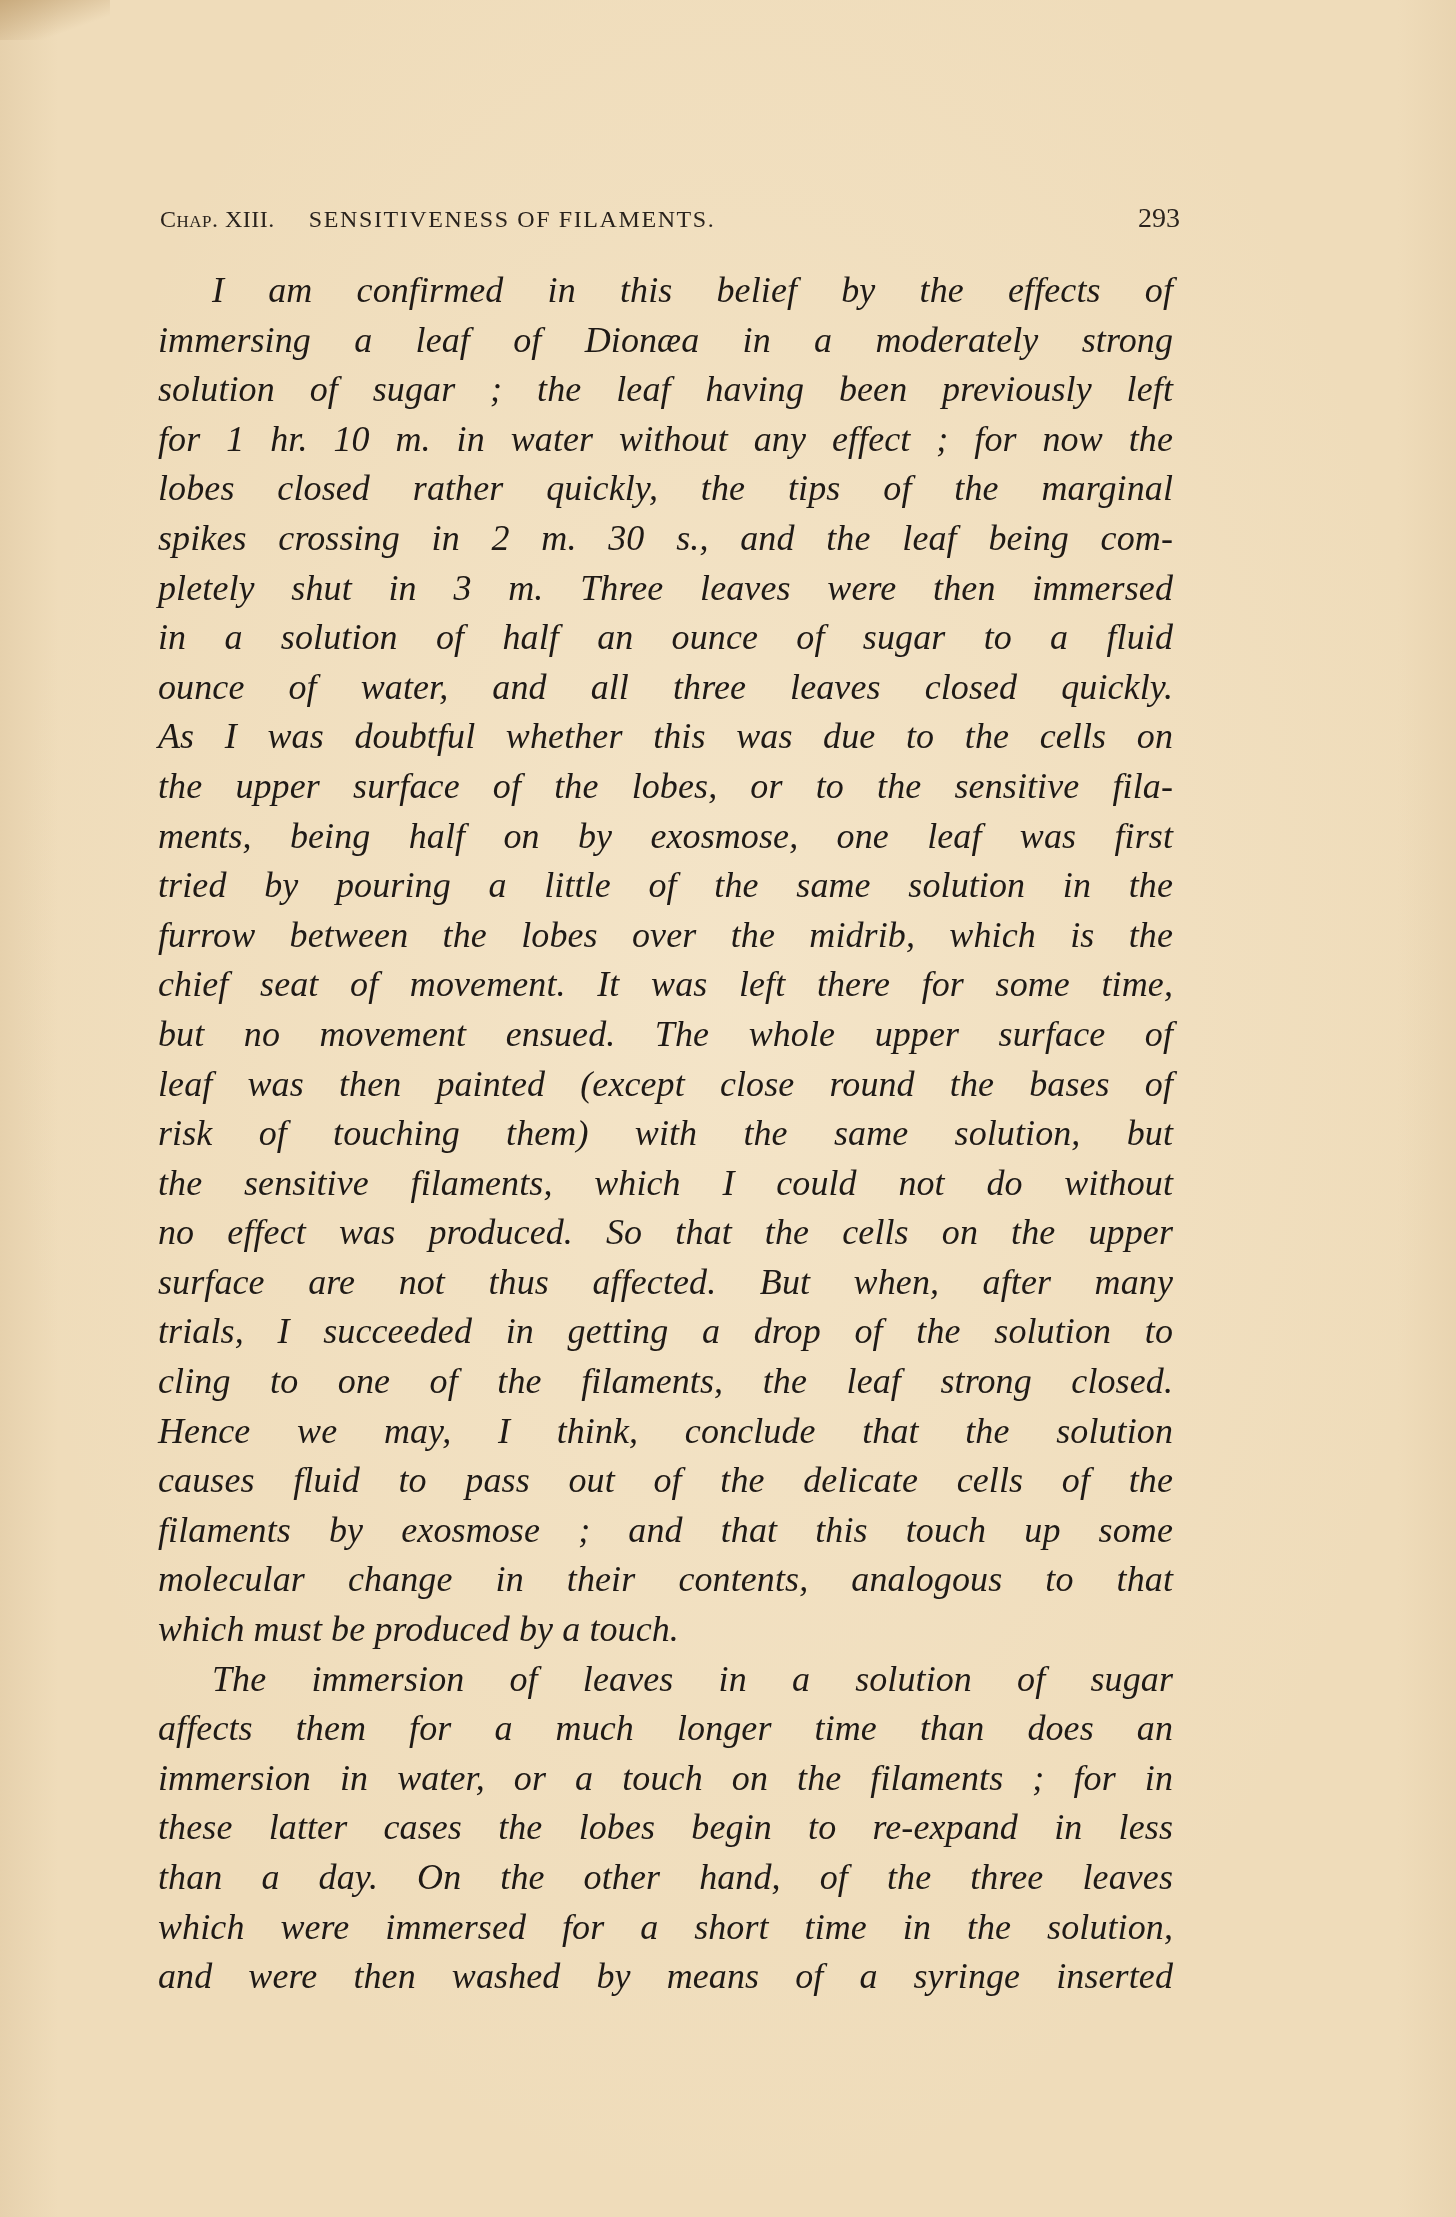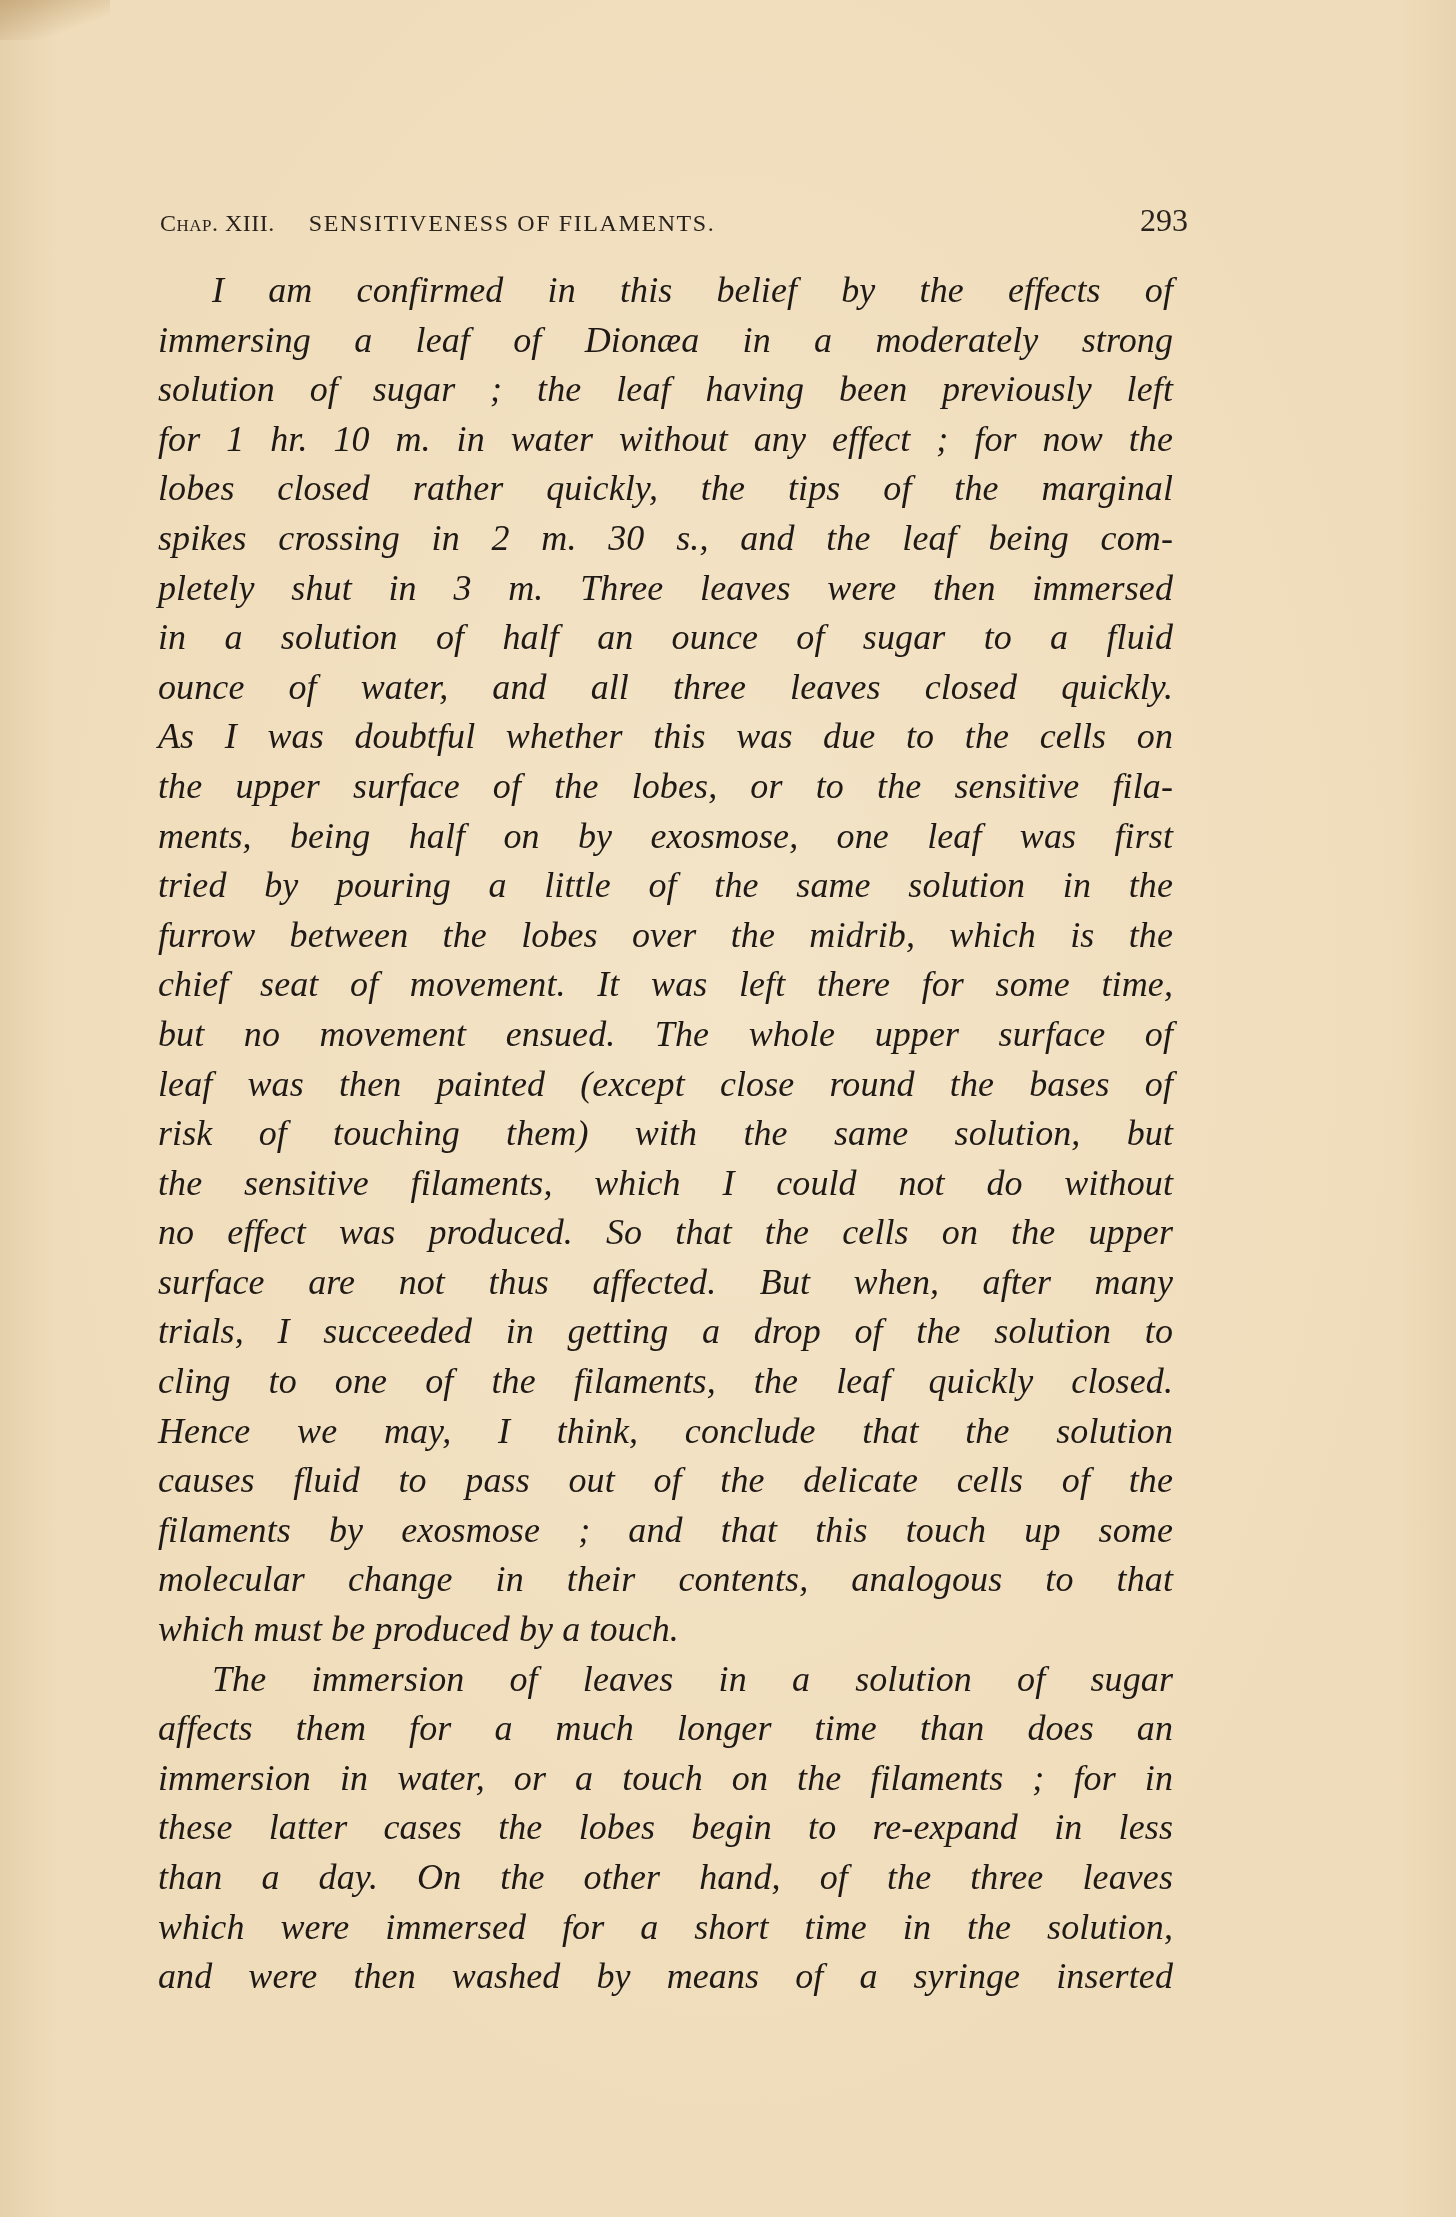--- a/index.html
+++ b/index.html
@@ -39,23 +39,23 @@
     .running-head .chap {
       font-variant: small-caps;
       letter-spacing: 0.5px;
       margin-right: 34px;
     }
     .running-head .title {
       flex: 1;
       letter-spacing: 1.6px;
     }
     .running-head .folio {
-      font-size: 32px;
+      font-size: 28px;
       letter-spacing: 0;
-      margin-right: 2px;
+      margin-right: 10px;
     }
     .body-text {
       position: absolute;
       left: 158px;
       top: 266px;
       width: 1015px;
       font-style: italic;
     }
     .line {
       display: block;
@@ -102,21 +102,21 @@
     <span class="line">tried by pouring a little of the same solution in the</span>
     <span class="line">furrow between the lobes over the midrib, which is the</span>
     <span class="line">chief seat of movement. It was left there for some time,</span>
     <span class="line">but no movement ensued. The whole upper surface of</span>
     <span class="line">leaf was then painted (except close round the bases of</span>
     <span class="line">risk of touching them) with the same solution, but</span>
     <span class="line">the sensitive filaments, which I could not do without</span>
     <span class="line">no effect was produced. So that the cells on the upper</span>
     <span class="line">surface are not thus affected. But when, after many</span>
     <span class="line">trials, I succeeded in getting a drop of the solution to</span>
-    <span class="line">cling to one of the filaments, the leaf quickly closed.</span>
+    <span class="line">cling to one of the filaments, the leaf strong closed.</span>
     <span class="line">Hence we may, I think, conclude that the solution</span>
     <span class="line">causes fluid to pass out of the delicate cells of the</span>
     <span class="line">filaments by exosmose ; and that this touch up some</span>
     <span class="line">molecular change in their contents, analogous to that</span>
     <span class="line last">which must be produced by a touch.</span>
   </div>
   <div>
     <span class="line indent">The immersion of leaves in a solution of sugar</span>
     <span class="line">affects them for a much longer time than does an</span>
     <span class="line">immersion in water, or a touch on the filaments ; for in</span>

